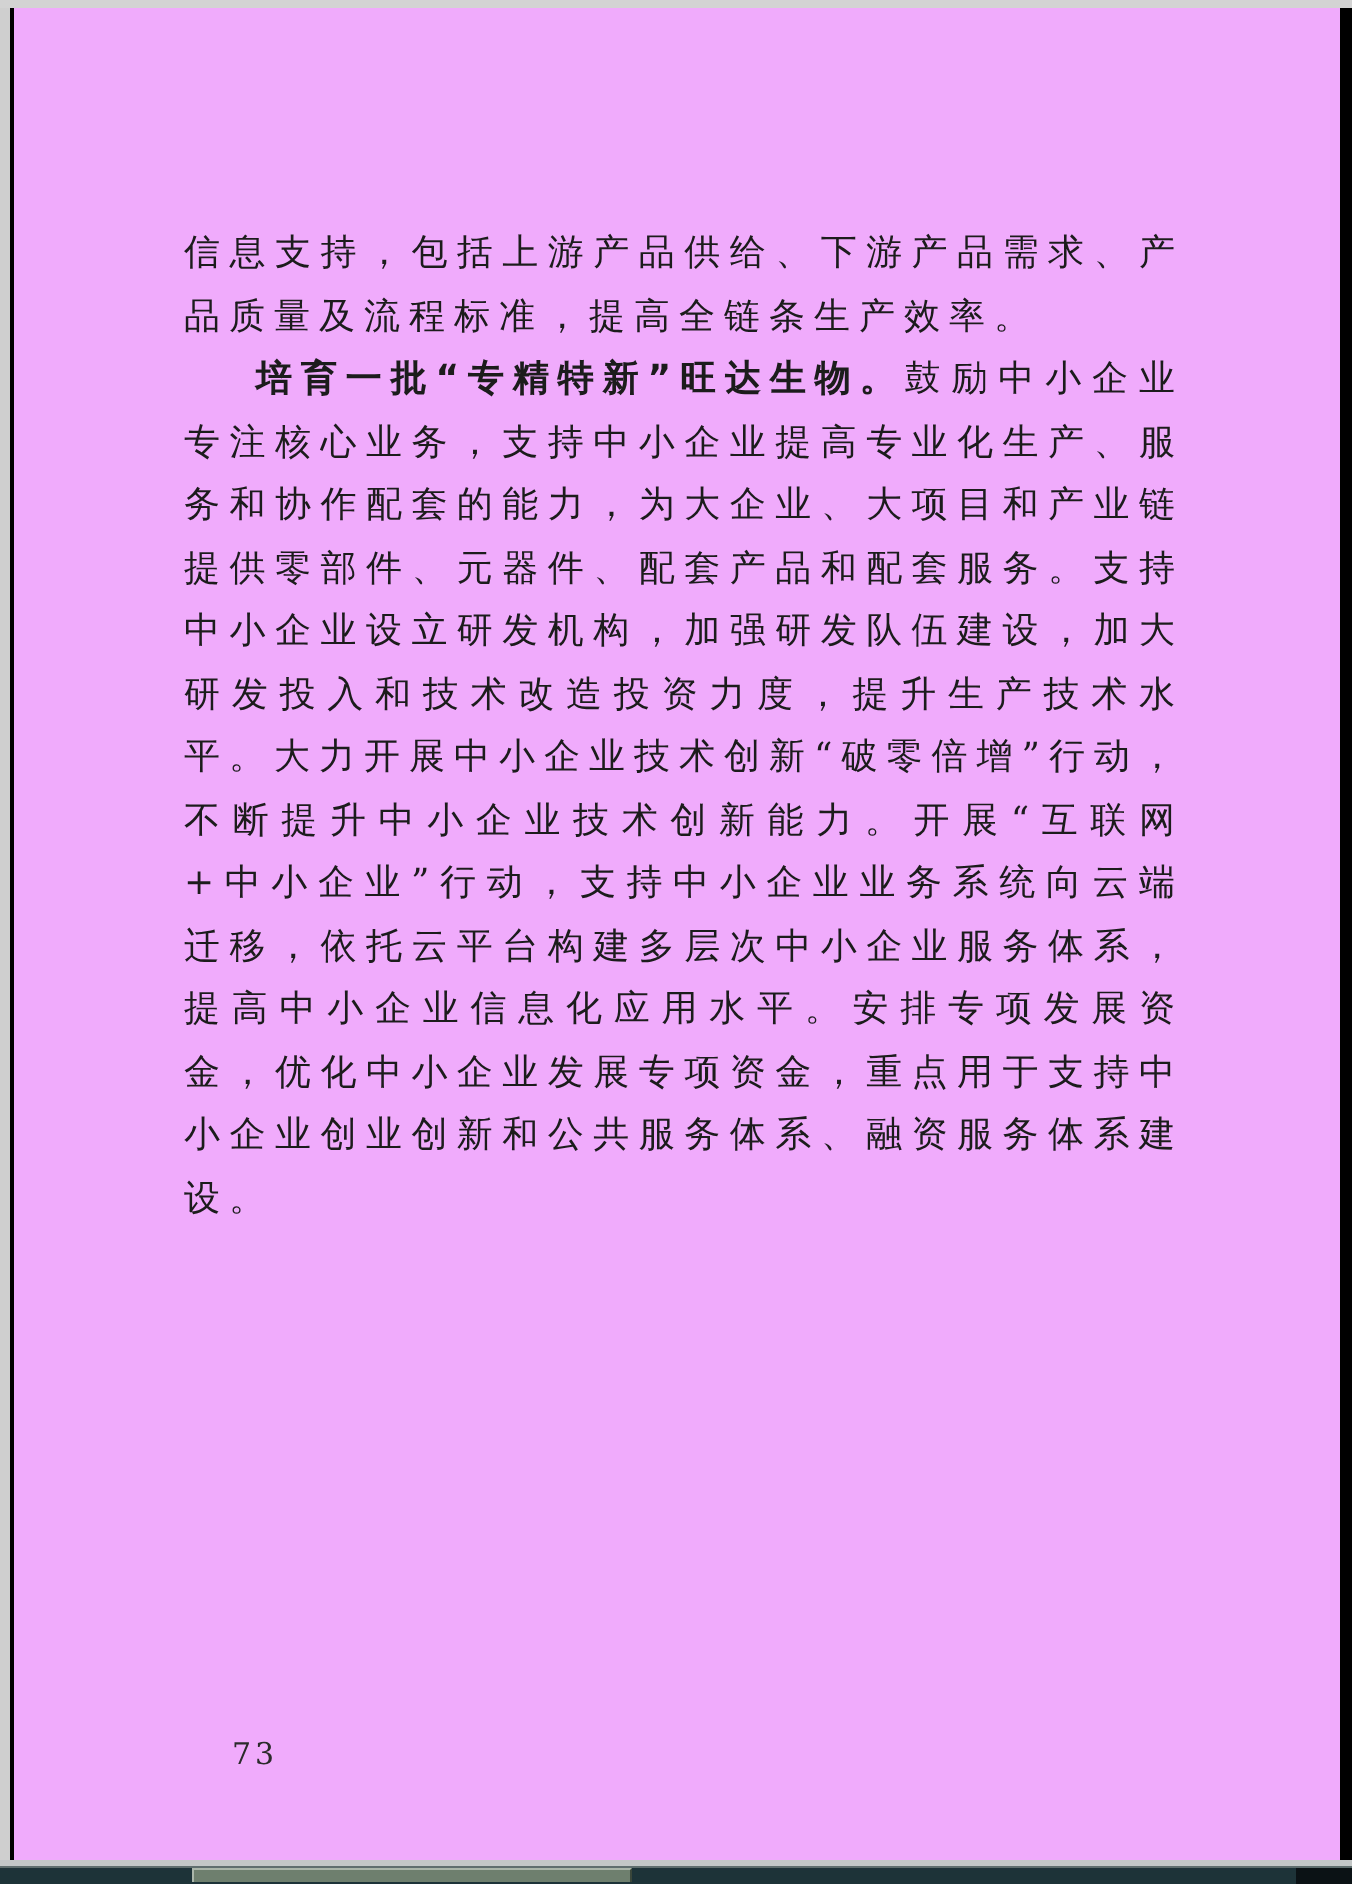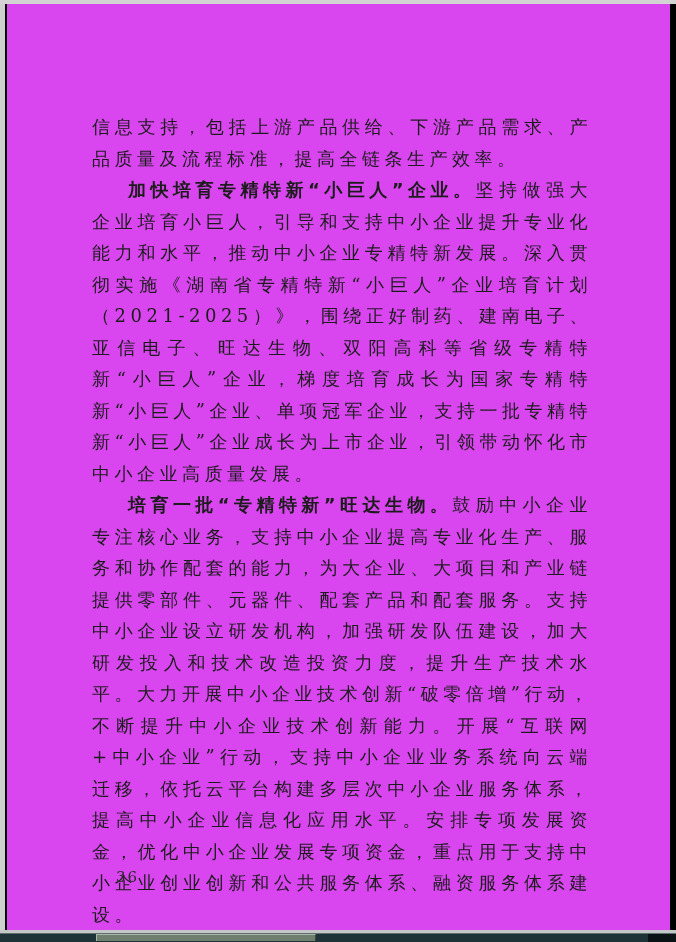--- a/index.html
+++ b/index.html
@@ -37,21 +37,21 @@
     left: 670px; top: 4px;
     width: 6px; height: 926px;
     background: #000000;
   }
 
   
   .doc-page {
     position: absolute;
     left: 7px; top: 4px;
     width: 663px; height: 926px;
-    background: #d946ef;
+    background: #f0abfc;
   }
 
   
   .text-area {
     position: absolute;
     left: 85px; top: 107px;
     width: 500px;
   }
   .text-area p {
     margin: 0;
@@ -116,24 +116,23 @@
 </head>
 <body>
 
 <div class="top-strip"></div>
 <div class="left-border"></div>
 
 <div class="doc-page">
   <div class="text-area">
 
   <p><span>信息支持，包括上游产品供给、下游产品需求、产品质量及流程标准，提高全链条生产效率。</span></p>
-      <p class="indent"><b>加快培育专精特新“小巨人”企业。</b><span>坚持做强大企业培育小巨人，引导和支持中小企业提升专业化能力和水平，推动中小企业专精特新发展。深入贯彻实施《湖南省专精特新“小巨人”企业培育计划（2021-2025）》，围绕正好制药、建南电子、亚信电子、旺达生物、双阳高科等省级专精特新“小巨人”企业，梯度培育成长为国家专精特新“小巨人”企业、单项冠军企业，支持一批专精特新“小巨人”企业成长为上市企业，引领带动怀化市中小企业高质量发展。</span></p>
       <p class="indent"><b>培育一批“专精特新”旺达生物。</b><span>鼓励中小企业专注核心业务，支持中小企业提高专业化生产、服务和协作配套的能力，为大企业、大项目和产业链提供零部件、元器件、配套产品和配套服务。支持中小企业设立研发机构，加强研发队伍建设，加大研发投入和技术改造投资力度，提升生产技术水平。大力开展中小企业技术创新“破零倍增”行动，不断提升中小企业技术创新能力。开展“互联网+中小企业”行动，支持中小企业业务系统向云端迁移，依托云平台构建多层次中小企业服务体系，提高中小企业信息化应用水平。安排专项发展资金，优化中小企业发展专项资金，重点用于支持中小企业创业创新和公共服务体系、融资服务体系建设。</span></p>
     </div>
-  <div class="page-number">36</div>
+  <div class="page-number">73</div>
 </div>
 
 <div class="right-border"></div>
 
 <div class="bottom-band"></div>
 
 <div class="h-scrollbar">
   <div class="thumb"></div>
   <div class="track-end"></div>
 </div>

